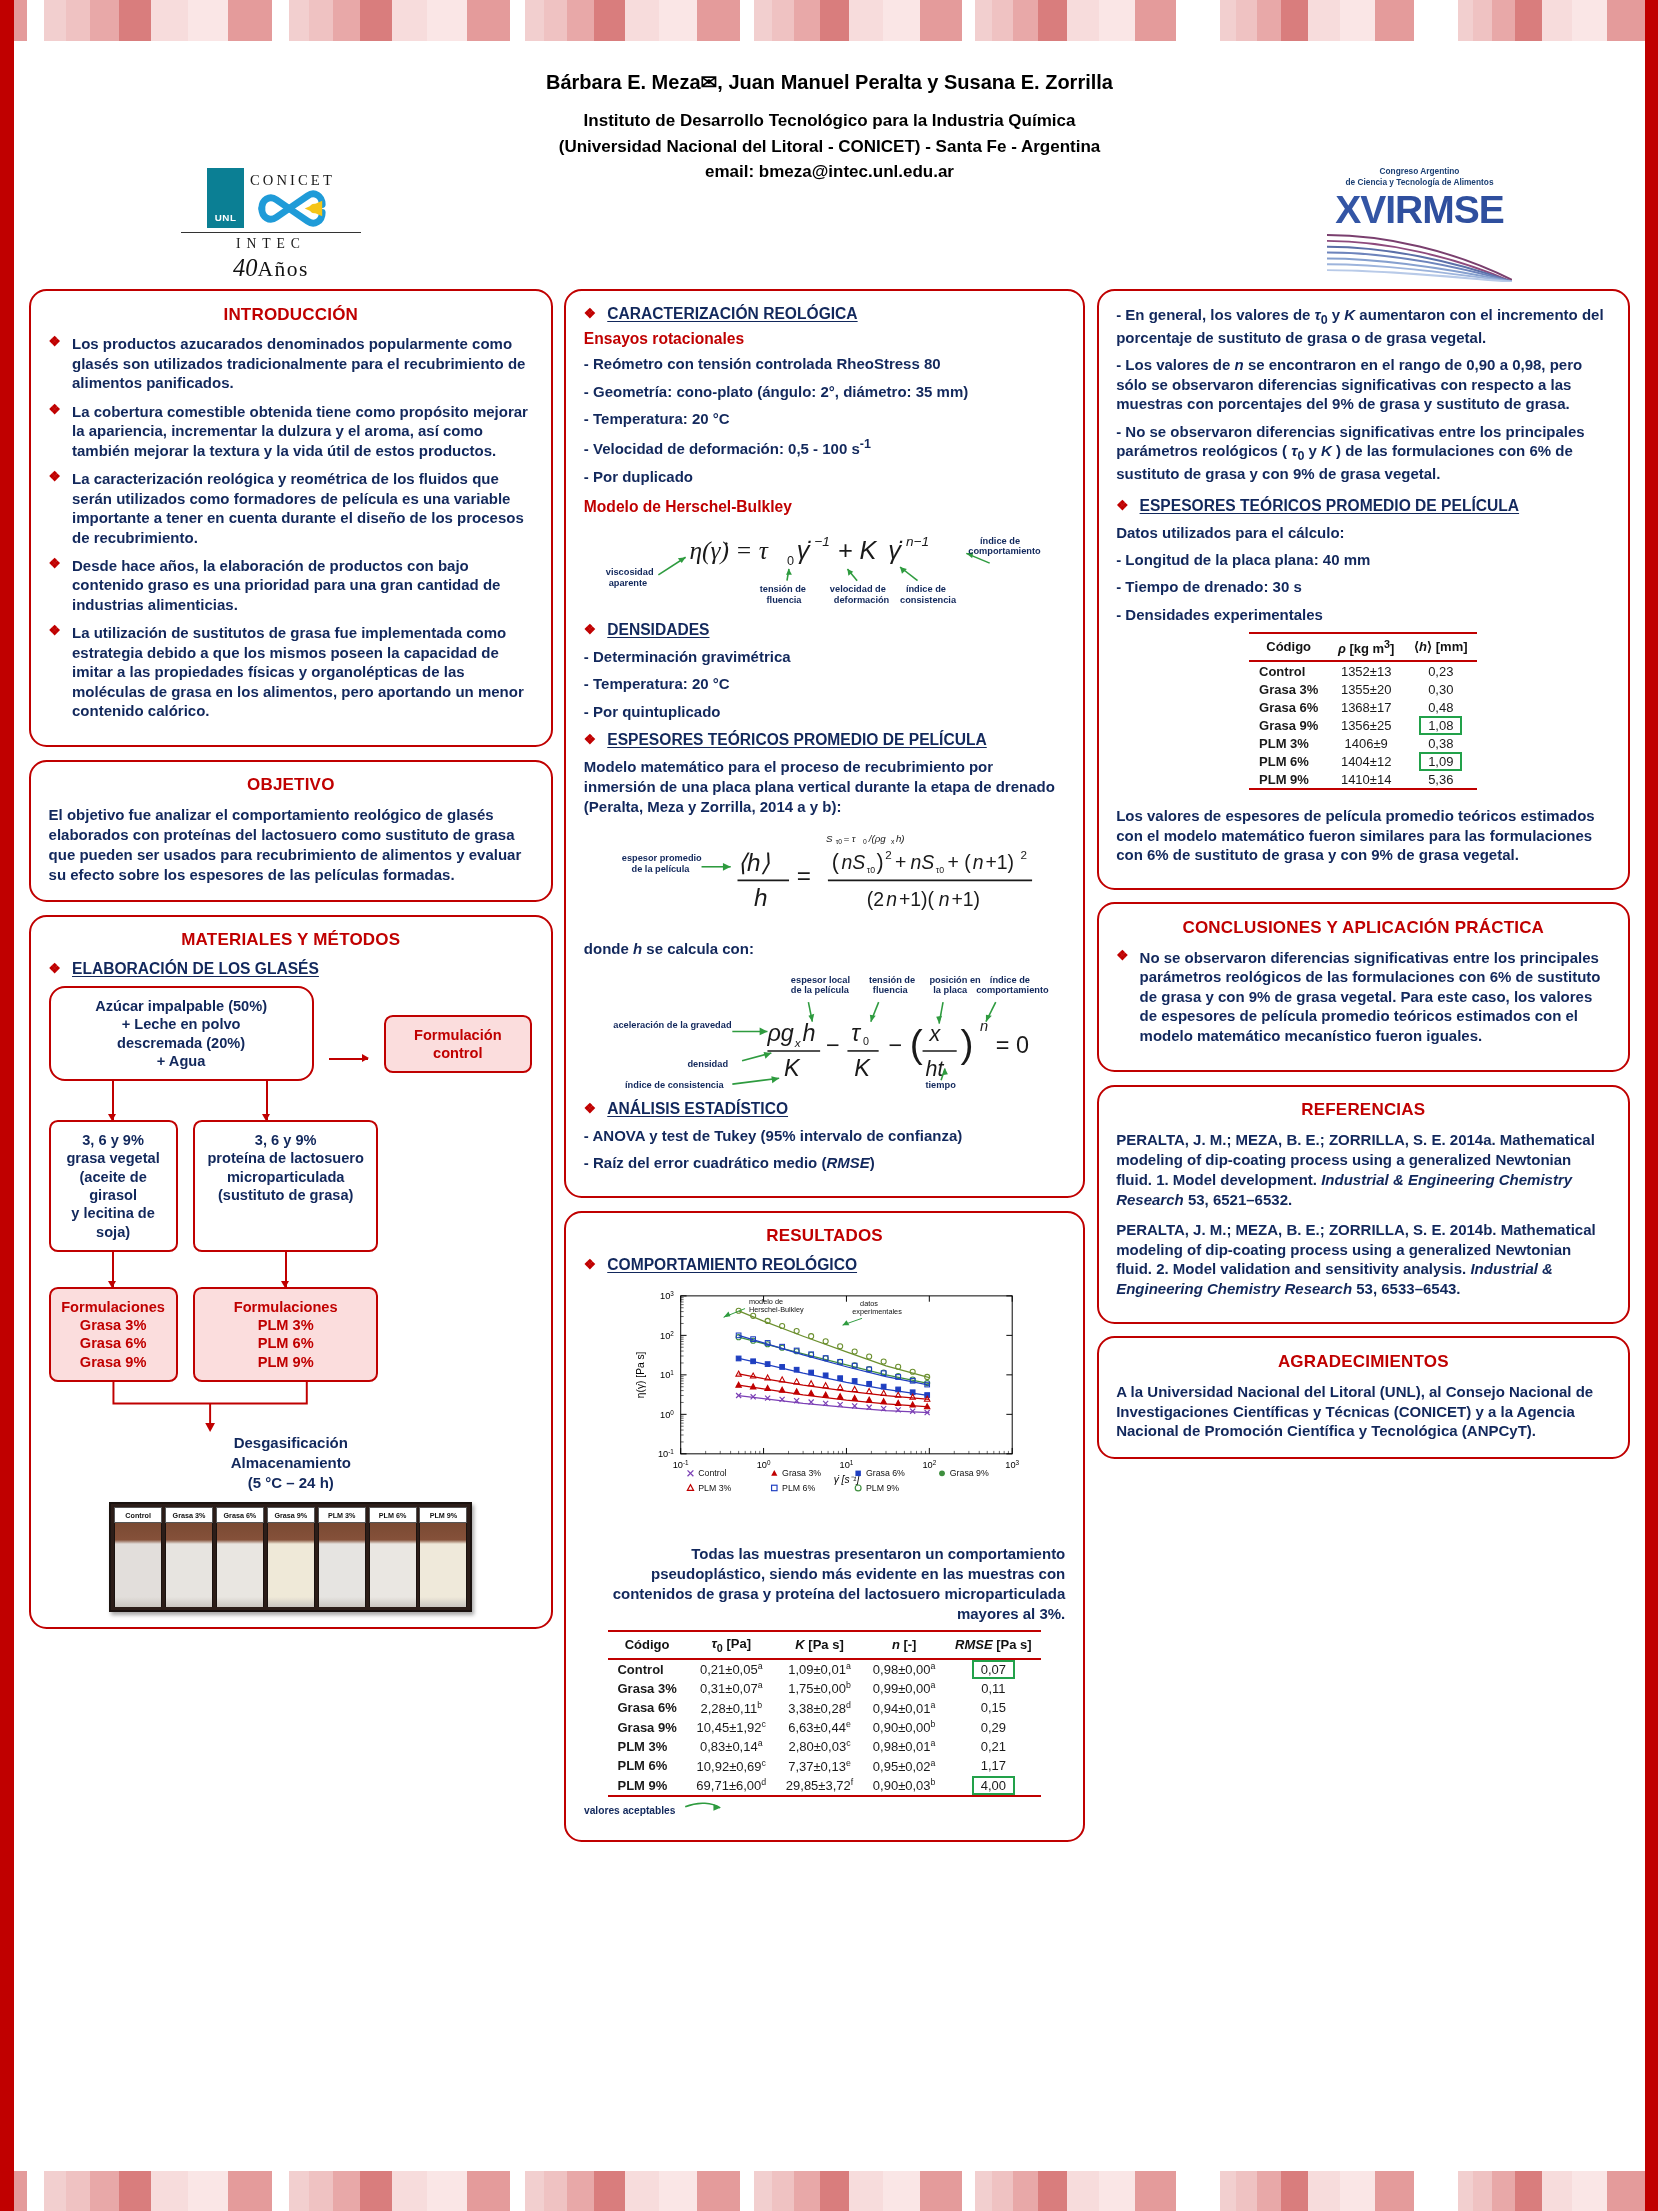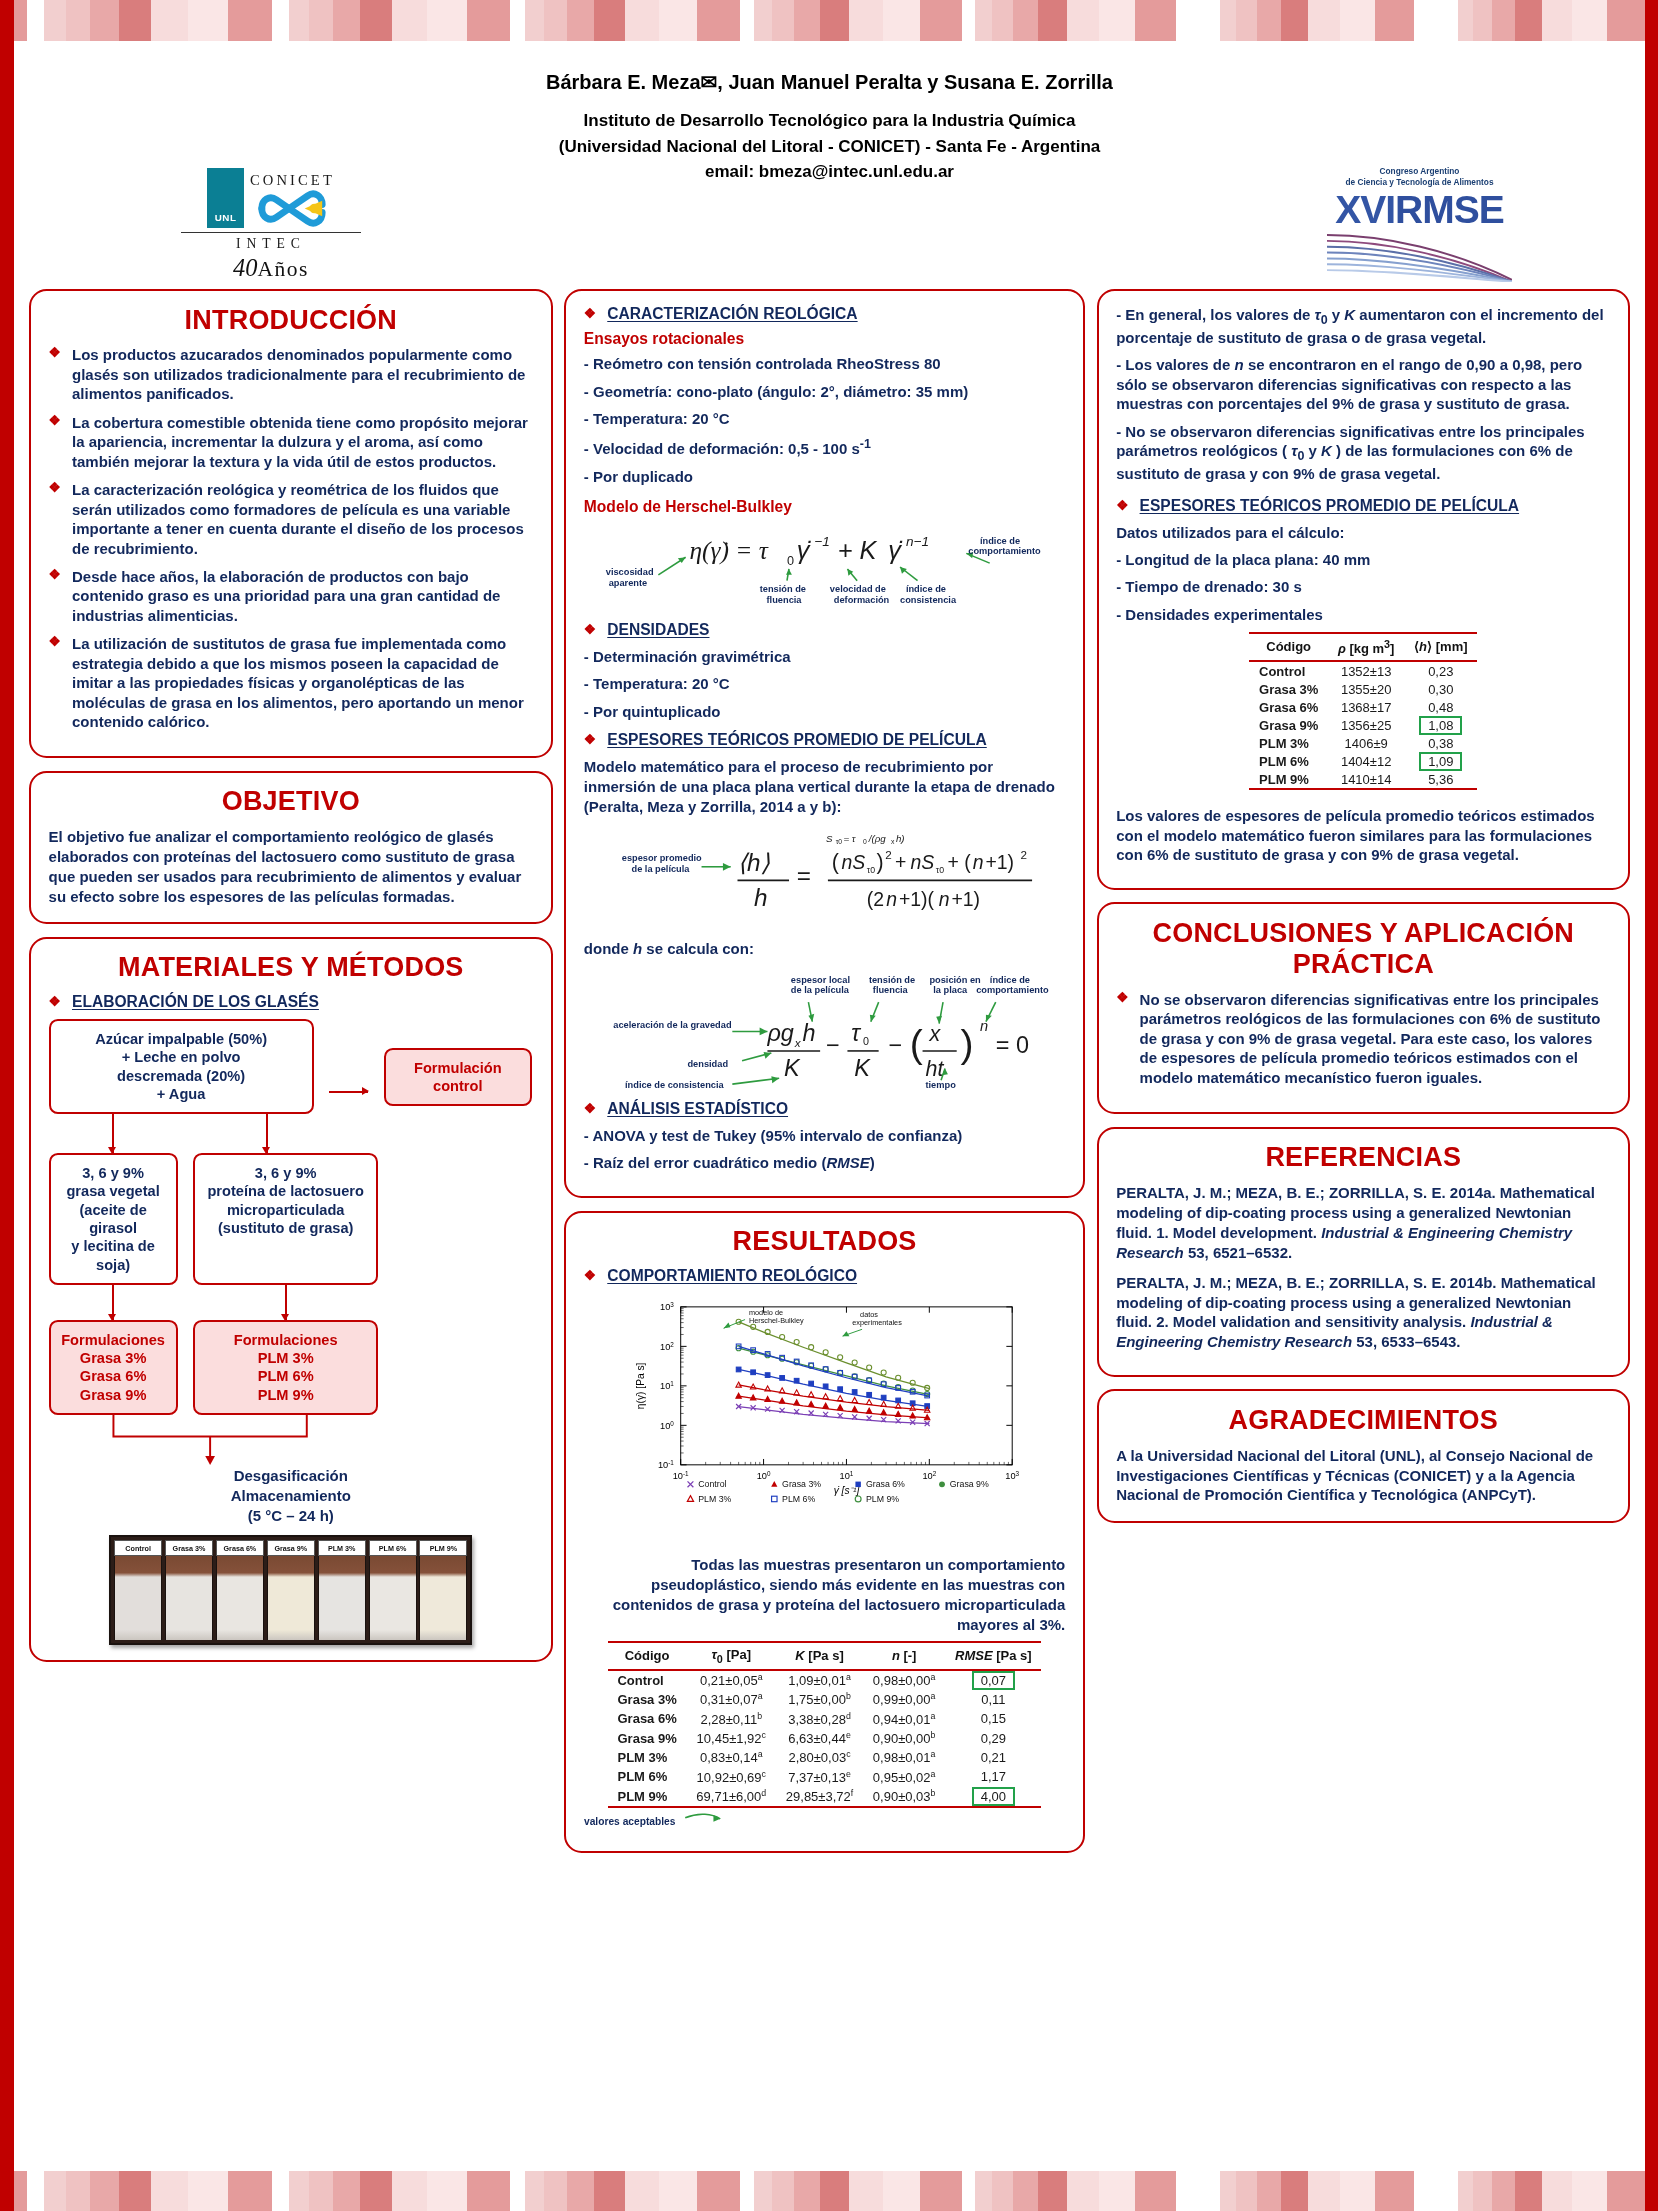--- a/index.html
+++ b/index.html
@@ -102,21 +102,21 @@
   .col-3 { width: 542px; }
 
   .card {
     border: 2.1px solid #c00000;
     border-radius: 17.6px;
     background: #ffffff;
     padding: 13.7px 17.6px 15.6px 17.6px;
   }
   .card-title {
     text-align: center; color: #c00000; font-weight: bold;
-    font-size: 27px; margin-bottom: 9.8px; letter-spacing: 0.2px;
+    font-size: 17px; margin-bottom: 9.8px; letter-spacing: 0.2px;
   }
   .body-txt {
     color: #12285c; font-weight: bold; font-size: 15px; line-height: 1.32;
   }
   ul.diamond { list-style: none; }
   ul.diamond > li {
     position: relative; padding-left: 23.4px; margin-bottom: 8.8px;
     color: #12285c; font-weight: bold; font-size: 15px; line-height: 1.3;
   }
   ul.diamond > li::before {
@@ -406,21 +406,21 @@
         <div class="body-txt">El objetivo fue analizar el comportamiento reológico de glasés elaborados con proteínas del lactosuero como sustituto de grasa que pueden ser usados para recubrimiento de alimentos y evaluar su efecto sobre los espesores de las películas formadas.</div>
       </div>
 
       <div class="card">
         <div class="card-title">MATERIALES Y MÉTODOS</div>
         <div class="sub-head"><u>ELABORACIÓN DE LOS GLASÉS</u></div>
 
         <div class="flow">
 
           <div class="flow-row" style="align-items:flex-start;">
-            <div class="fbox" style="width:265px;">
+            <div class="fbox" style="width:265px;border-radius:16px;">
               <div>Azúcar impalpable (50%)</div>
               <div>+ Leche en polvo</div>
               <div>descremada (20%)</div>
               <div>+ Agua</div>
             </div>
             <div class="arrow-h" style="width:39px; margin-top:51px;"></div>
             <div class="fbox pink" style="width:148px; margin-top:29px;">
               <div>Formulación</div>
               <div>control</div>
             </div>

